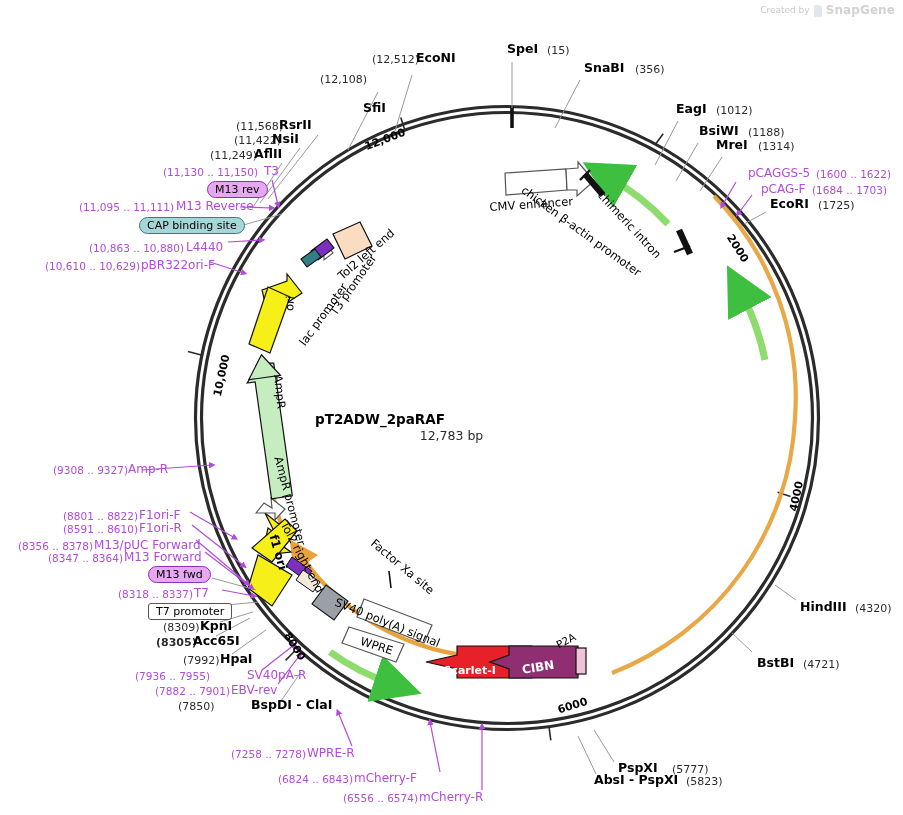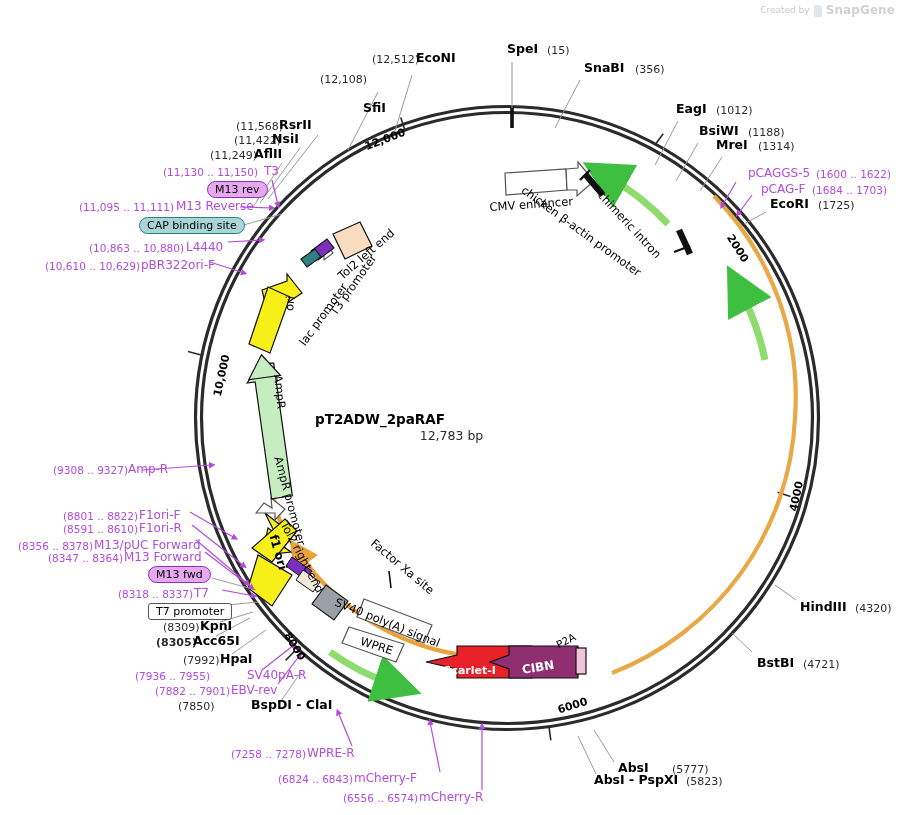--- a/index.html
+++ b/index.html
@@ -256,21 +256,21 @@
 
   <div class="lbl enz" style="left:770px;top:198px;">EcoRI</div>
   <div class="lbl pos" style="left:818px;top:200px;">(1725)</div>
 
   <div class="lbl enz" style="left:800px;top:601px;">HindIII</div>
   <div class="lbl pos" style="left:855px;top:603px;">(4320)</div>
 
   <div class="lbl enz" style="left:757px;top:657px;">BstBI</div>
   <div class="lbl pos" style="left:803px;top:659px;">(4721)</div>
 
-  <div class="lbl enz" style="left:618px;top:762px;">AbsI</div>
+  <div class="lbl enz" style="left:618px;top:762px;">PspXI</div>
   <div class="lbl pos" style="left:672px;top:764px;">(5777)</div>
 
   <div class="lbl enz" style="left:594px;top:774px;">AbsI  -  PspXI</div>
   <div class="lbl pos" style="left:686px;top:776px;">(5823)</div>
 
   <div class="lbl pos" style="left:178px;top:701px;">(7850)</div>
   <div class="lbl enz" style="left:214px;top:699px;padding-left:37px;">BspDI   -  ClaI</div>
 
   <div class="lbl pos" style="left:183px;top:655px;">(7992)</div>
   <div class="lbl enz" style="left:220px;top:653px;">HpaI</div>

